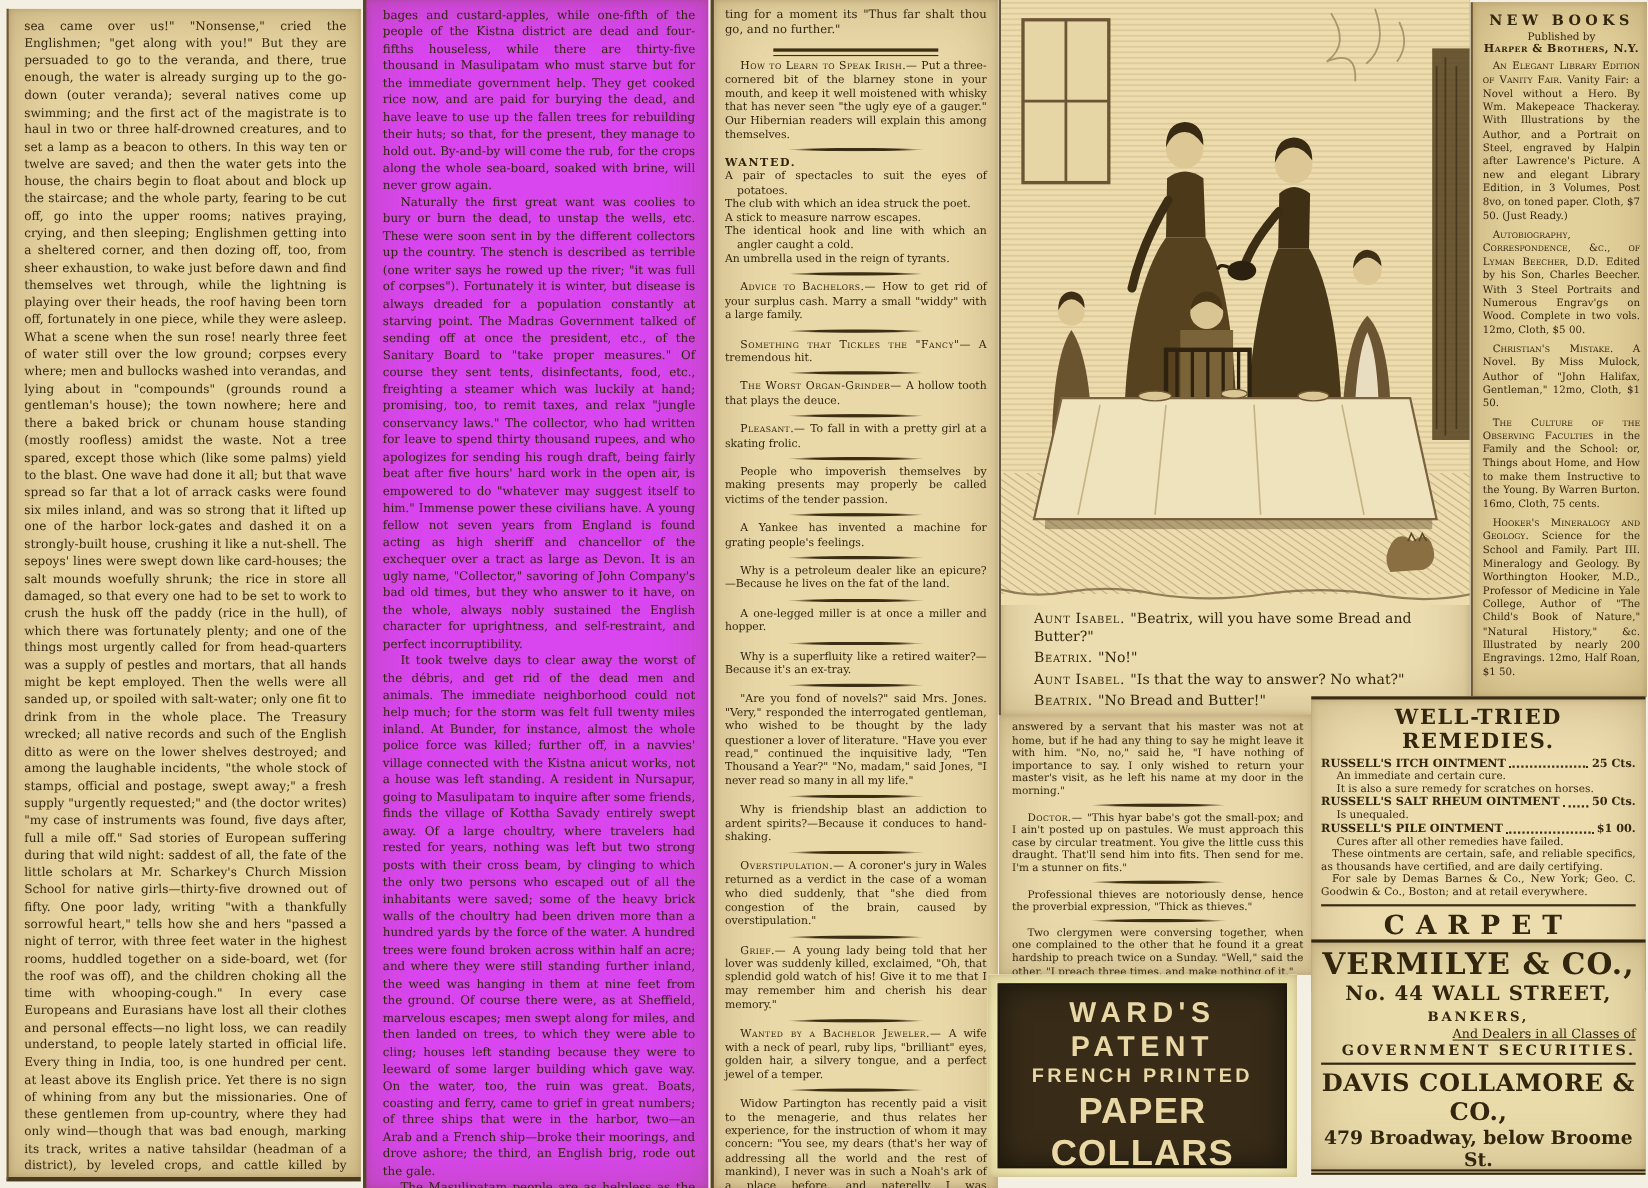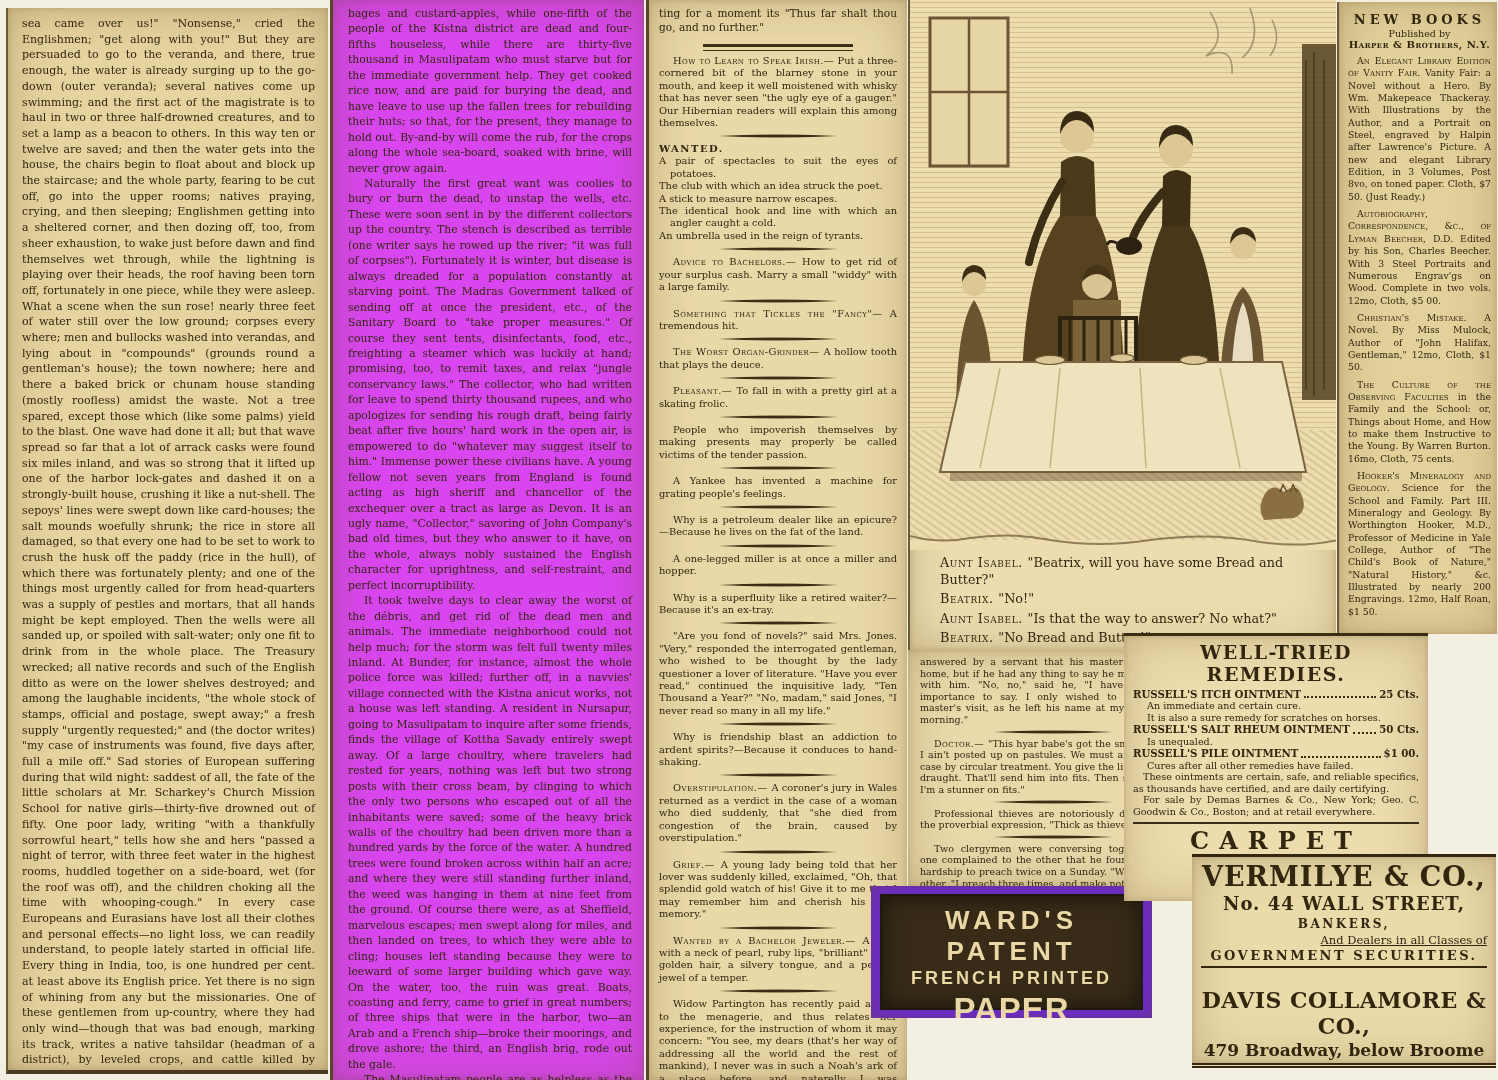--- a/index.html
+++ b/index.html
@@ -30,49 +30,49 @@
   #illus{left:908px;top:0;width:428px;height:650px;background:#ecddb0;border-left:2px solid #6b5836;}
   #illus svg{display:block;}
   .caption{padding:4px 8px 0 30px;}
   .capline{margin:1px 0 3px;font-size:12.8px;line-height:16.5px;}
   .speaker{font-variant:small-caps;letter-spacing:.6px;}
   
   #col4{left:908px;top:650px;width:287px;height:236px;padding:6px 10px 0 12px;background:#e9d9ab;}
   #col4 .joke,#col4 .jlines p{font-size:9.5px;line-height:11.6px;}
   #col4 .jsep{margin:4px auto;}
   
-  #wards{left:871px;top:886px;width:281px;height:132px;background:#6d28d9;padding:8px 9px;}
+  #wards{left:898px;top:886px;width:281px;height:184px;background:#fef9c3;padding:8px 9px;}
   .wards-inner{background:#382c18;border:2px solid #1f180c;height:100%;box-sizing:border-box;color:#e9d8a5;text-align:center;font-family:"Liberation Sans",sans-serif;font-weight:700;
     box-shadow:inset 0 0 26px rgba(0,0,0,.55);}
   .w1{font-size:26px;letter-spacing:5px;margin-top:9px;}
   .w2{font-size:18px;letter-spacing:3px;margin-top:1px;}
   .w3{font-size:33px;letter-spacing:1px;margin-top:2px;}
   
   #books{left:1337px;top:2px;width:160px;height:632px;padding:8px 6px 4px 9px;background:#e3d19c;border-left:2px solid #6b5836;}
   .books-title{font-size:13px;font-weight:700;letter-spacing:4px;text-align:center;margin:2px 0 1px;}
   .pub1{text-align:center;font-size:9.5px;margin:0;}
   .pub2{text-align:center;font-variant:small-caps;font-weight:700;font-size:10px;letter-spacing:.5px;margin:0 0 5px;}
   .book{font-size:9.3px;line-height:12.35px;text-align:justify;text-indent:9px;margin:0 0 5px;}
   .blead{font-variant:small-caps;}
   
-  #remedies{left:1124px;top:633px;width:304px;height:268px;padding:4px 9px 0;background:#ecdcae;border-top:3px solid #3b2d14;}
+  #remedies{left:1192px;top:633px;width:304px;height:268px;padding:4px 9px 0;background:#ecdcae;border-top:3px solid #3b2d14;}
   .rem-title{font-size:19px;font-weight:700;letter-spacing:1.5px;text-align:center;margin:1px 0 3px;}
   .rrow{display:flex;align-items:flex-end;font-size:10.2px;font-weight:700;line-height:12.3px;}
   .rdots{flex:1;border-bottom:2px dotted #3a2e18;margin:0 3px 2px;}
   .rnote{margin:0 0 0 14px;font-size:9.6px;line-height:11.6px;}
   .rpar{margin:0;font-size:9.6px;line-height:11.6px;text-indent:10px;text-align:justify;}
   .hrule{border:none;border-top:2px solid #3a2d16;margin:4px 0 2px;}
   .carpet-title{font-size:24px;font-weight:700;letter-spacing:10px;text-align:center;margin:2px 0 0;}
   
   #banks{left:1192px;top:854px;width:304px;height:214px;padding:3px 9px 0;background:#eadbab;border-top:3px solid #33270f;border-bottom:5px double #33270f;}
   .v-name{font-size:27px;font-weight:700;text-align:center;letter-spacing:1px;margin:1px 0 0;}
   .v-addr{font-size:18px;font-weight:700;text-align:center;letter-spacing:1px;margin:1px 0 0;}
   .v-role{font-size:12px;font-weight:700;text-align:center;letter-spacing:2.5px;margin:3px 0 2px;}
   .v-dealers{font-size:11.5px;text-align:right;margin:1px 0;text-decoration:underline;}
-  .v-sec{font-size:13px;font-weight:700;text-align:center;letter-spacing:2.5px;margin:1px 0 19px;border-bottom:2px solid #33270f;padding-bottom:3px;}
+  .v-sec{font-size:13px;font-weight:700;text-align:right;letter-spacing:2.5px;margin:1px 0 4px;border-bottom:2px solid #33270f;padding-bottom:3px;}
   .d-name{font-size:22px;font-weight:700;text-align:center;letter-spacing:.5px;margin:3px 0 0;}
   .d-addr{font-size:17px;font-weight:700;text-align:center;margin:1px 0 0;}
   .d-line1{font-size:20px;font-weight:700;text-align:center;letter-spacing:1px;margin:2px 0 0;}
 </style>
 </head>
 <body>
 
 <div id="col1" class="clip">
     <p class="art cont">sea came over us!"  "Nonsense," cried the Englishmen; "get along with you!"  But they are persuaded to go to the veranda, and there, true enough, the water is already surging up to the go-down (outer veranda); several natives come up swimming; and the first act of the magistrate is to haul in two or three half-drowned creatures, and to set a lamp as a beacon to others.  In this way ten or twelve are saved; and then the water gets into the house, the chairs begin to float about and block up the staircase; and the whole party, fearing to be cut off, go into the upper rooms; natives praying, crying, and then sleeping; Englishmen getting into a sheltered corner, and then dozing off, too, from sheer exhaustion, to wake just before dawn and find themselves wet through, while the lightning is playing over their heads, the roof having been torn off, fortunately in one piece, while they were asleep.  What a scene when the sun rose! nearly three feet of water still over the low ground; corpses every where; men and bullocks washed into verandas, and lying about in "compounds" (grounds round a gentleman's house); the town nowhere; here and there a baked brick or chunam house standing (mostly roofless) amidst the waste.  Not a tree spared, except those which (like some palms) yield to the blast.  One wave had done it all; but that wave spread so far that a lot of arrack casks were found six miles inland, and was so strong that it lifted up one of the harbor lock-gates and dashed it on a strongly-built house, crushing it like a nut-shell.  The sepoys' lines were swept down like card-houses; the salt mounds woefully shrunk; the rice in store all damaged, so that every one had to be set to work to crush the husk off the paddy (rice in the hull), of which there was fortunately plenty; and one of the things most urgently called for from head-quarters was a supply of pestles and mortars, that all hands might be kept employed.  Then the wells were all sanded up, or spoiled with salt-water; only one fit to drink from in the whole place.  The Treasury wrecked; all native records and such of the English ditto as were on the lower shelves destroyed; and among the laughable incidents, "the whole stock of stamps, official and postage, swept away;" a fresh supply "urgently requested;" and (the doctor writes) "my case of instruments was found, five days after, full a mile off."  Sad stories of European suffering during that wild night: saddest of all, the fate of the little scholars at Mr. Scharkey's Church Mission School for native girls—thirty-five drowned out of fifty.  One poor lady, writing "with a thankfully sorrowful heart," tells how she and hers "passed a night of terror, with three feet water in the highest rooms, huddled together on a side-board, wet (for the roof was off), and the children choking all the time with whooping-cough."  In every case Europeans and Eurasians have lost all their clothes and personal effects—no light loss, we can readily understand, to people lately started in official life.  Every thing in India, too, is one hundred per cent. at least above its English price.  Yet there is no sign of whining from any but the missionaries.  One of these gentlemen from up-country, where they had only wind—though that was bad enough, marking its track, writes a native tahsildar (headman of a district), by leveled crops, and cattle killed by falling trees or buildings—finds time to groan over "our vegetables which were promising so well, and are now just spoiled;" and "our custard-apples, which are stripped of their fruit and most of their leaves;" and "the Rev. Mr. Darling's arm, which has received some injury, we have not yet heard what."  These holy men are often accused by old Indians of a little over-regard for creature-comforts, and surely the reverend writer of the above seems to justify the imputation when he can talk of cab-</p>
   </div>

